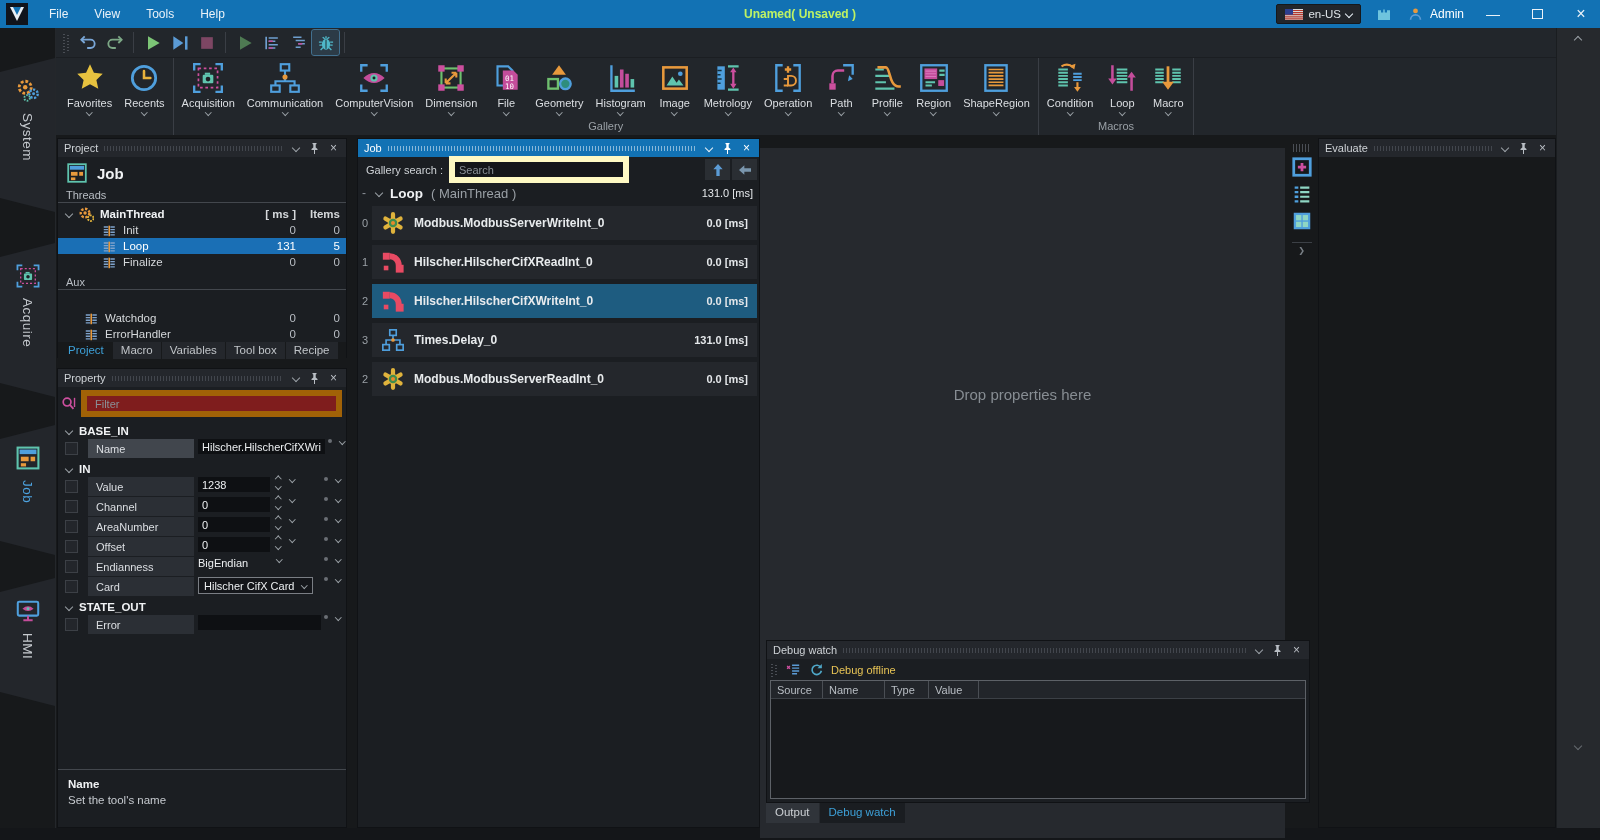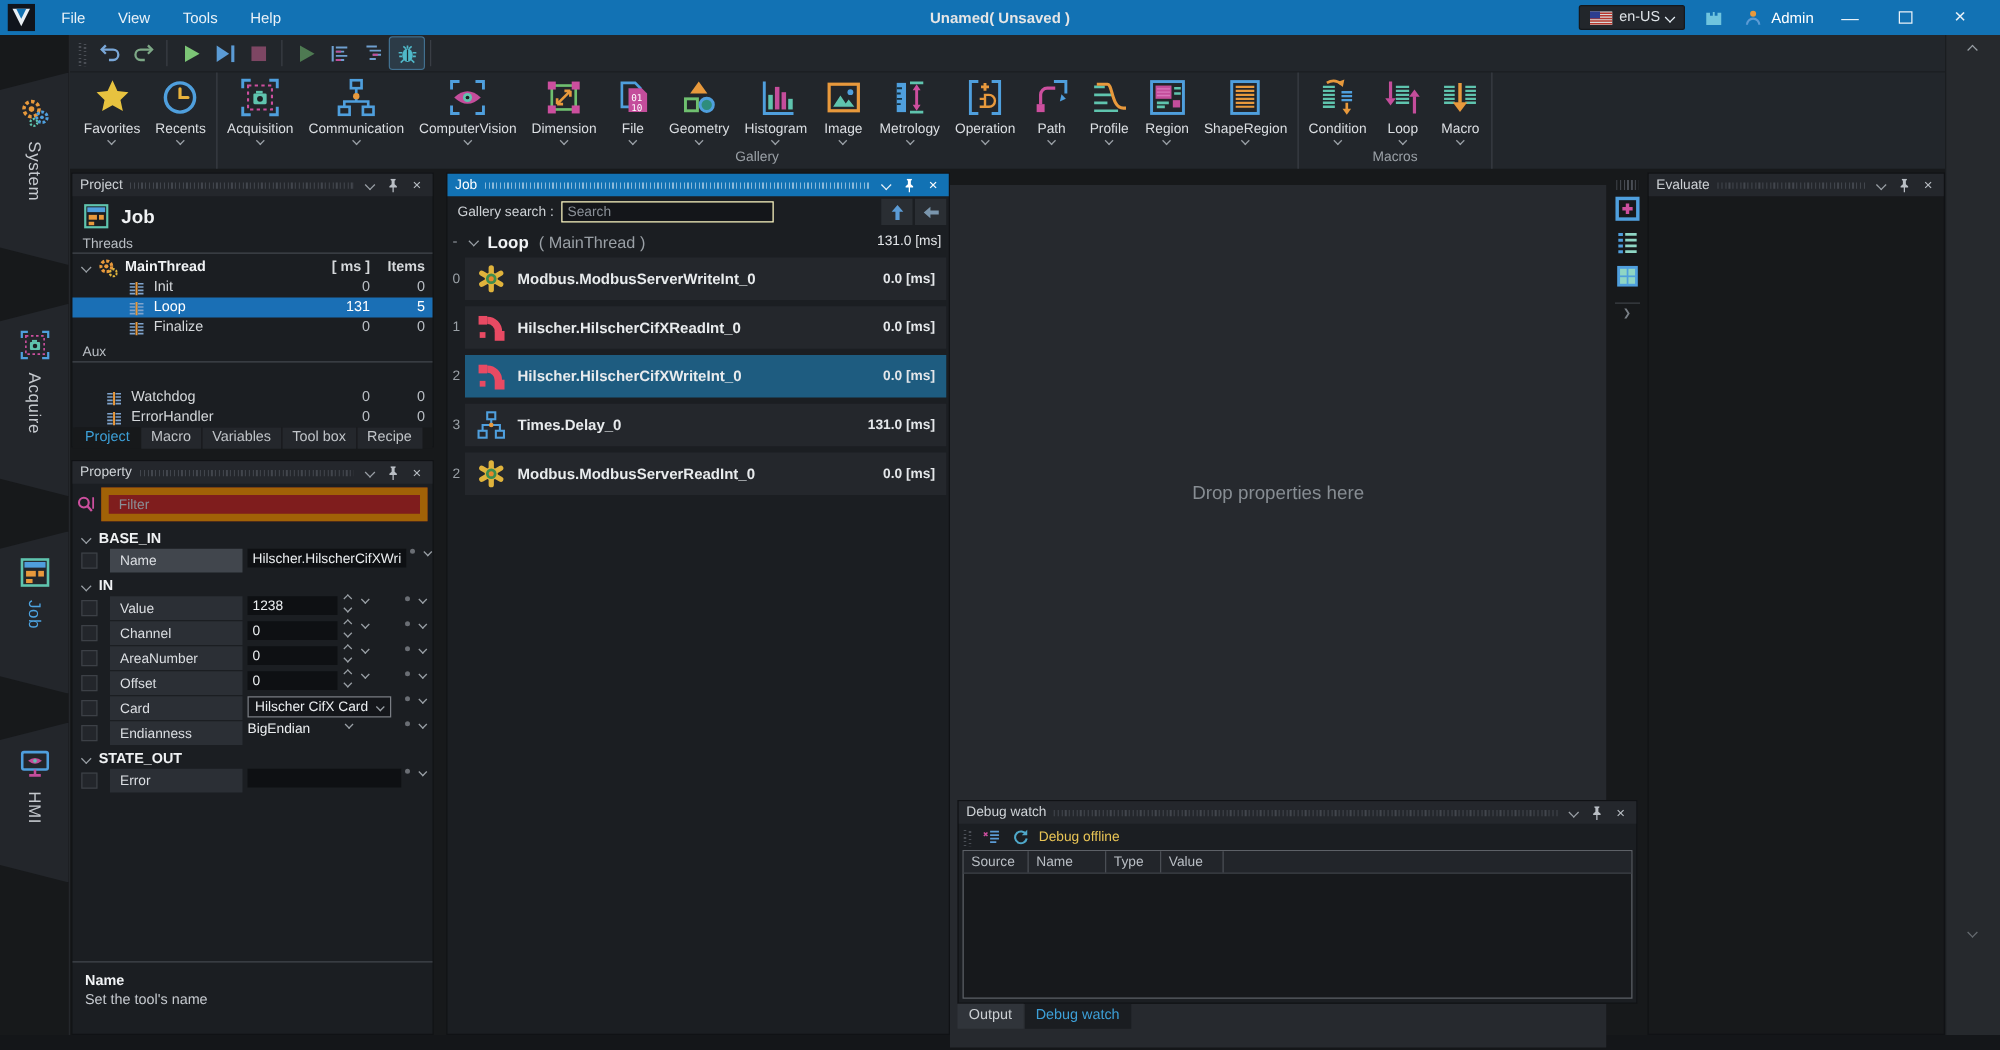--- a/index.html
+++ b/index.html
@@ -4,22 +4,22 @@
 <style>
   html,body{margin:0;padding:0}
   body{width:1600px;height:840px;position:relative;overflow:hidden;background:#17191b;
        font-family:"Liberation Sans",sans-serif;color:#ccc;font-size:12px;-webkit-font-smoothing:antialiased}
   .abs{position:absolute}
   svg{display:block}
   
   .titlebar{left:0;top:0;width:1600px;height:28px;background:#1272b4;display:flex;align-items:center;color:#eaf2f8}
   .logo{width:22px;height:22px;margin:0 8px 0 6px}
   .menu{padding:0 13px;font-size:12px;line-height:28px;cursor:default}
-  .wintitle{position:absolute;left:0;right:0;text-align:center;font-weight:bold;font-size:12px;color:#e5e5e5;pointer-events:none}
-  .tright{margin-left:auto;display:flex;align-items:center;gap:14px;padding-right:17px}
+  .wintitle{position:absolute;left:0;right:0;text-align:center;font-weight:bold;font-size:12px;color:#bef264;pointer-events:none}
+  .tright{margin-left:auto;display:flex;align-items:center;gap:14px;padding-right:4px}
   .langbox{background:#22262b;border:1px solid #15181c;display:flex;align-items:center;gap:5px;padding:3px 8px;border-radius:2px;color:#dfe4e8;font-size:11.5px}
   .adminbox{display:flex;align-items:center;gap:6px;font-size:12px;color:#fff}
   .winbtn{width:30px;text-align:center;font-size:14px;color:#eaf2f8}
   .maxico{display:inline-block;width:9px;height:8px;border:1px solid #eaf2f8}
   
   .toolbar{left:55px;top:28px;width:1501px;height:30px;background:#22262b;display:flex;align-items:center;padding-left:4px;box-sizing:border-box;border-bottom:1px solid #1b1e22}
   .grip{width:7px;height:20px;margin:0 4px;background:repeating-linear-gradient(0deg,#4a4e55 0 1px,transparent 1px 3px),repeating-linear-gradient(0deg,#4a4e55 0 1px,transparent 1px 3px);background-size:2px 100%,2px 100%;background-position:0 0,4px 1px;background-repeat:no-repeat}
   .tbtn{width:27px;height:25px;display:flex;align-items:center;justify-content:center;border-radius:2px}
   .tbtn.active{background:#2c3b47;outline:1px solid #42708f}
   .tsep{width:1px;height:21px;background:#3a3e45;margin:0 5px}
@@ -81,21 +81,21 @@
   .pseltext{font-size:11px;color:#eceff1}
   .pselbox{height:17px;border:1px solid #7a7e84;background:#14161a;display:flex;align-items:center;gap:8px;padding:0 5px;box-sizing:border-box}
   .ptail{margin-left:auto;display:flex;align-items:center;gap:8px;padding-right:6px}
   .pdot{width:4px;height:4px;border-radius:50%;background:#6a6e74}
   .pdesc{border-top:1px solid #43474d;padding:7px 10px;height:58px;box-sizing:border-box}
   .pdesc b{font-size:11.5px;color:#f0f2f4}
   .pdesc div{font-size:11.5px;color:#c6cacf;margin-top:3px}
   
   .jtoolrow{display:flex;align-items:center;height:25px;padding:0 2px 0 8px;gap:6px;flex:none}
   .jslabel{font-size:11px;color:#ced2d6;white-space:nowrap}
-  .jsinput{width:160px;height:15px;background:#14161a;border:1px solid #fef9c3;color:#8a9097;font-size:11px;display:flex;align-items:center;padding:0 4px}
+  .jsinput{width:160px;height:15px;background:#14161a;border:6px solid #fef9c3;color:#8a9097;font-size:11px;display:flex;align-items:center;padding:0 4px}
   .jarrows{margin-left:auto;display:flex;gap:2px}
   .jab{width:25px;height:21px;background:#2a2e33;display:flex;align-items:center;justify-content:center}
   .jgroup{display:flex;align-items:center;height:22px;gap:8px;padding:0 6px 0 2px;flex:none}
   .jg-name{font-size:13.5px;font-weight:bold;color:#f0f2f4}
   .jg-thread{font-size:13px;color:#9aa0a6}
   .jg-time{margin-left:auto;font-size:11px;color:#e4e7ea}
   .jlist{flex:1;overflow:hidden;padding-top:2px}
   .jrow{display:flex;align-items:center;height:34px;margin:0 2px 5px 0}
   .jidx{width:14px;text-align:center;font-size:11px;color:#9aa0a6;flex:none}
   .jcard{flex:1;height:100%;background:#24272c;display:flex;align-items:center;gap:9px;padding:0 9px;box-sizing:border-box}
@@ -763,38 +763,38 @@
           </span>
       <span class="chev xs" style="margin-left:4px"></span>
        <span class="ptail">
             <span class="pdot"></span>
        <span class="chev xs"></span>
           </span>
      </div>
    </div>
       <div class="prow">
      <span class="pcheck"></span>
+     <div class="plabel">Endianness</div>
+     <div class="pvalwrap">
+          <span class="pseltext">BigEndian</span>
+      <span class="chev xs" style="margin-left:26px"></span>
+       <span class="ptail">
+            <span class="pdot"></span>
+       <span class="chev xs"></span>
+          </span>
+     </div>
+   </div>
+      <div class="prow">
+     <span class="pcheck"></span>
      <div class="plabel">Card</div>
      <div class="pvalwrap">
           <div class="pselbox">
         <span class="pseltext">Hilscher CifX Card</span>
             <span class="chev xs"></span>
           </div>
-       <span class="ptail">
-            <span class="pdot"></span>
-       <span class="chev xs"></span>
-          </span>
-     </div>
-   </div>
-      <div class="prow">
-     <span class="pcheck"></span>
-     <div class="plabel">Endianness</div>
-     <div class="pvalwrap">
-          <span class="pseltext">BigEndian</span>
-      <span class="chev xs" style="margin-left:26px"></span>
        <span class="ptail">
             <span class="pdot"></span>
        <span class="chev xs"></span>
           </span>
      </div>
    </div>
       <div class="pgh">
      <span class="chev"></span>
         <span>STATE_OUT</span>
       </div>

